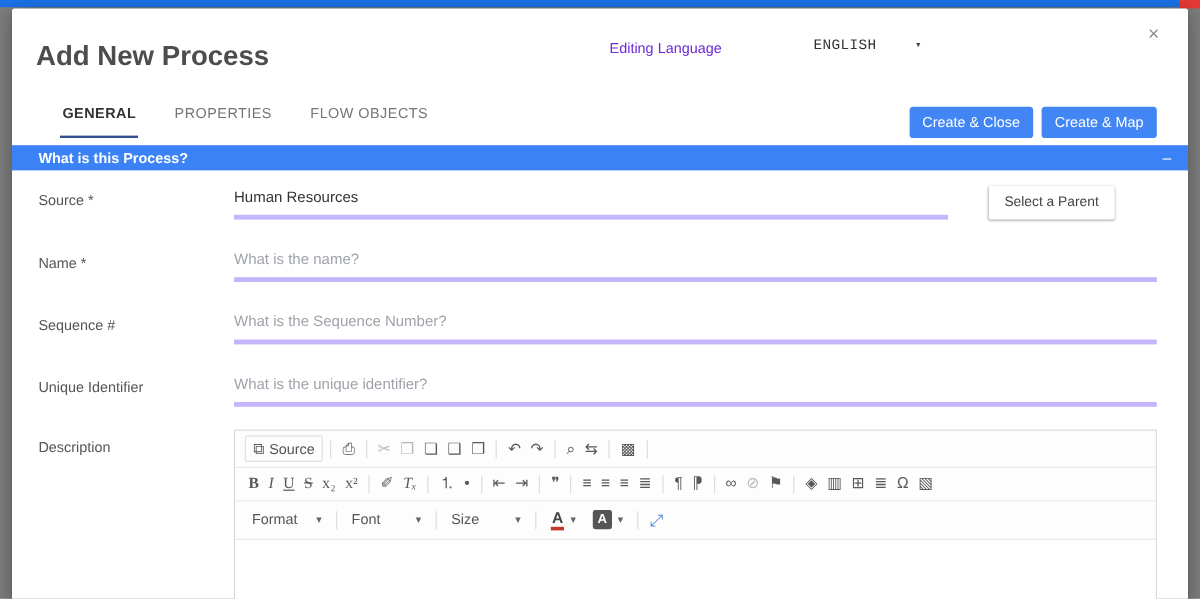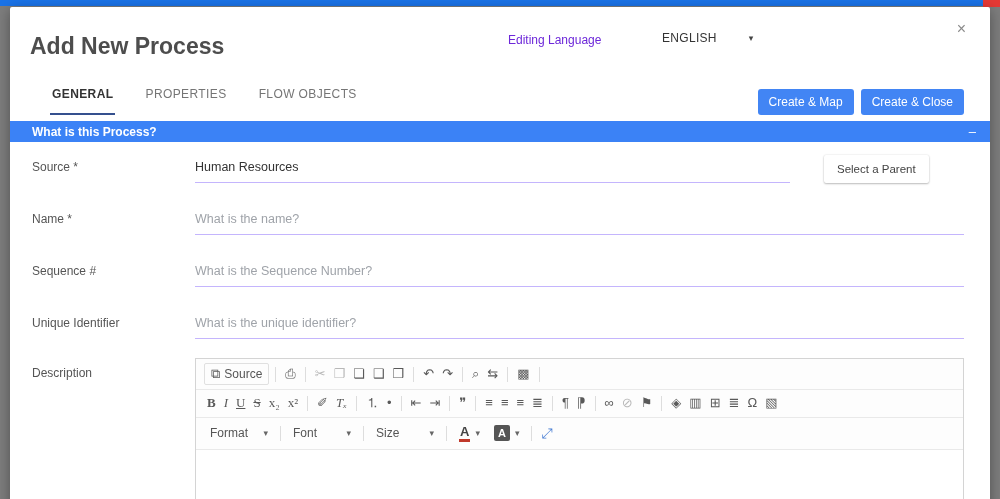--- a/index.html
+++ b/index.html
@@ -16,21 +16,21 @@
   .modal {
     position:absolute; left:10px; right:10px; top:7px; bottom:-80px;
     background:#fff; border-radius:2px; z-index:3;
     box-shadow:0 3px 14px rgba(0,0,0,.35);
   }
 
   
   .modal-header { position:relative; height:60px; }
   .modal-title { position:absolute; left:20px; top:26px; font-size:23px; font-weight:bold; color:#4d4d4d; }
   .editing-language { position:absolute; left:498px; top:26px; font-size:12px; color:#6d28d9; }
-  .language-select { position:absolute; left:652px; top:24px; display:flex; align-items:center; gap:32px; font-size:12px; color:#333; letter-spacing:.3px; cursor:pointer; }
+  .language-select { position:absolute; left:668px; top:24px; display:flex; align-items:center; gap:32px; font-size:12px; color:#333; letter-spacing:.3px; cursor:pointer;font-family:Liberation Mono, monospace; }
   .language-select .caret { font-size:9px; color:#444; }
   .close-button { position:absolute; right:24px; top:14px; font-size:16px; color:#8a8a8a; cursor:pointer; line-height:1; }
 
   
   .tabs-row { display:flex; justify-content:space-between; align-items:flex-end; padding:10px 26px 0 40px; }
   .tabs { display:flex; gap:28px; }
   .tab { font-size:12px; letter-spacing:.4px; color:#757575; padding:10px 2px 12px; cursor:pointer; }
   .tab.active { color:#333; font-weight:bold; border-bottom:2px solid #35508e; }
   .actions { display:flex; margin-top:4px; }
   .btn { background:#4285f4; color:#fff; font-size:12px; padding:6px 11px; border:none; border-radius:3px; margin-left:7px; cursor:pointer; font-family:"Liberation Sans",sans-serif; }
@@ -40,21 +40,21 @@
   .section-title { font-size:12px; font-weight:bold; }
   .section-collapse { font-size:13px; cursor:pointer; }
 
   
   .form { padding:8px 26px 0 22px; }
   .frow { display:flex; align-items:flex-end; min-height:33px; margin-bottom:19px; }
   .frow.desc { align-items:flex-start; margin-bottom:0; }
   .flabel { width:163px; min-width:163px; font-size:12px; color:#555; padding-bottom:9px; }
   .frow.desc .flabel { padding-top:8px; }
   .finput {
-    flex:1; border:none; outline:none; border-bottom:1px solid #c4b5fd;
+    flex:1; border:none; outline:none; border-bottom:4px solid #c4b5fd;
     font-size:12.5px; color:#333; padding:6px 0 8px; background:transparent;
     font-family:"Liberation Sans",sans-serif;
   }
   .finput::placeholder { color:#9fa3a9; }
   .parent-input { flex:none; width:595px; }
   .select-parent-btn {
     margin-left:34px; background:#fff; border:none; border-radius:2px;
     box-shadow:0 1px 2px rgba(0,0,0,.24), 0 0 2px rgba(0,0,0,.12);
     font-size:11.5px; color:#444; padding:8px 13px; cursor:pointer; white-space:nowrap;
     font-family:"Liberation Sans",sans-serif;
@@ -107,22 +107,22 @@
     <span class="close-button" data-name="close-icon">×</span>
   </div>
 
   <div class="tabs-row" data-name="tabs-row">
     <div class="tabs" data-name="tab-bar">
       <span class="tab active" data-name="tab-general">GENERAL</span>
       <span class="tab" data-name="tab-properties">PROPERTIES</span>
       <span class="tab" data-name="tab-flow-objects">FLOW OBJECTS</span>
     </div>
     <div class="actions" data-name="dialog-actions">
+      <button class="btn" data-name="create-and-close-button">Create &amp; Close</button>
       <button class="btn" data-name="create-and-map-button">Create &amp; Map</button>
-      <button class="btn" data-name="create-and-close-button">Create &amp; Close</button>
     </div>
   </div>
 
   <div class="section-bar" data-name="section-header">
     <span class="section-title" data-name="section-title">What is this Process?</span>
     <span class="section-collapse" data-name="collapse-icon">–</span>
   </div>
 
   <div class="form" data-name="process-form">
 

